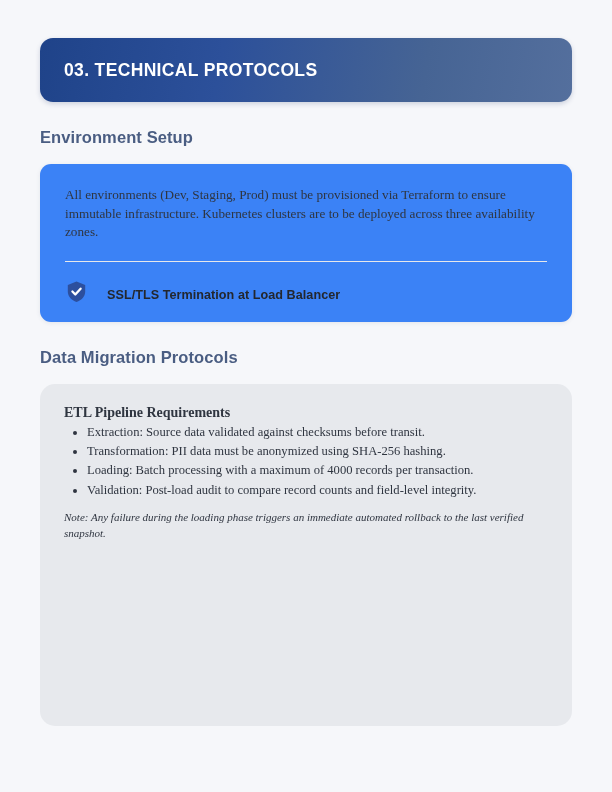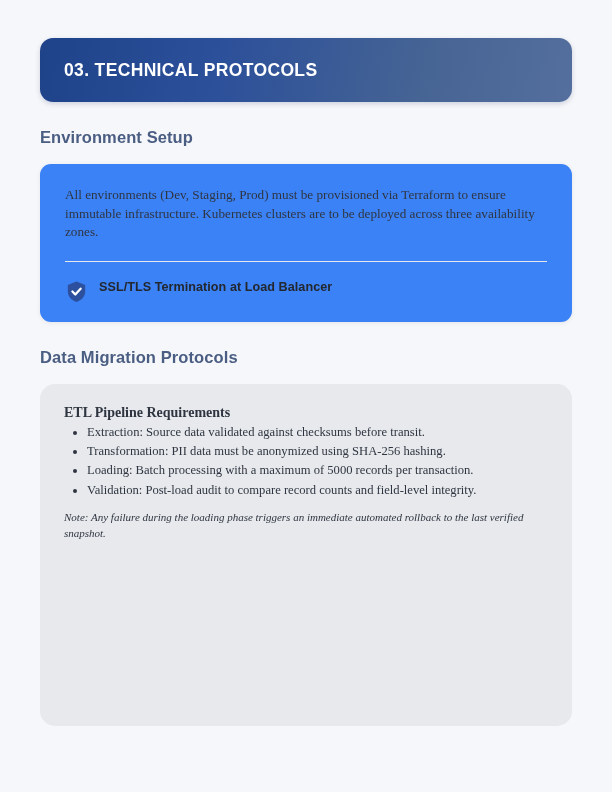--- a/index.html
+++ b/index.html
@@ -82,22 +82,22 @@
   .divider {
     height: 1px;
     background: #e6e8eb;
     margin: 19px 0 0 0;
     border: 0;
   }
 
   
   .feature-row {
     display: flex;
-    align-items: flex-start;
-    gap: 12px;
+    align-items: flex-end;
+    gap: 20px;
     margin-top: 17px;
   }
   .feature-row.first { margin-top: 18px; }
   .feature-icon {
     width: 22px;
     height: 22px;
     flex: 0 0 22px;
     display: flex;
     align-items: center;
     justify-content: center;
@@ -174,21 +174,21 @@
     <div class="etl-title">ETL Pipeline Requirements</div>
 
     <ul class="etl-list">
       <li>
         <span class="etl-term">Extraction:</span><span> Source data validated against checksums before transit.</span>
       </li>
       <li>
         <span class="etl-term">Transformation:</span><span> PII data must be anonymized using SHA-256 hashing.</span>
       </li>
       <li>
-        <span class="etl-term">Loading:</span><span> Batch processing with a maximum of 5000 records per transaction.</span>
+        <span class="etl-term">Loading:</span><span> Batch processing with a maximum of 4000 records per transaction.</span>
       </li>
       <li>
         <span class="etl-term">Validation:</span><span> Post-load audit to compare record counts and field-level integrity.</span>
       </li>
     </ul>
 
     <p class="note">Note: Any failure during the loading phase triggers an immediate automated rollback to the last verified snapshot.</p>
   </div>
 
 </div>

